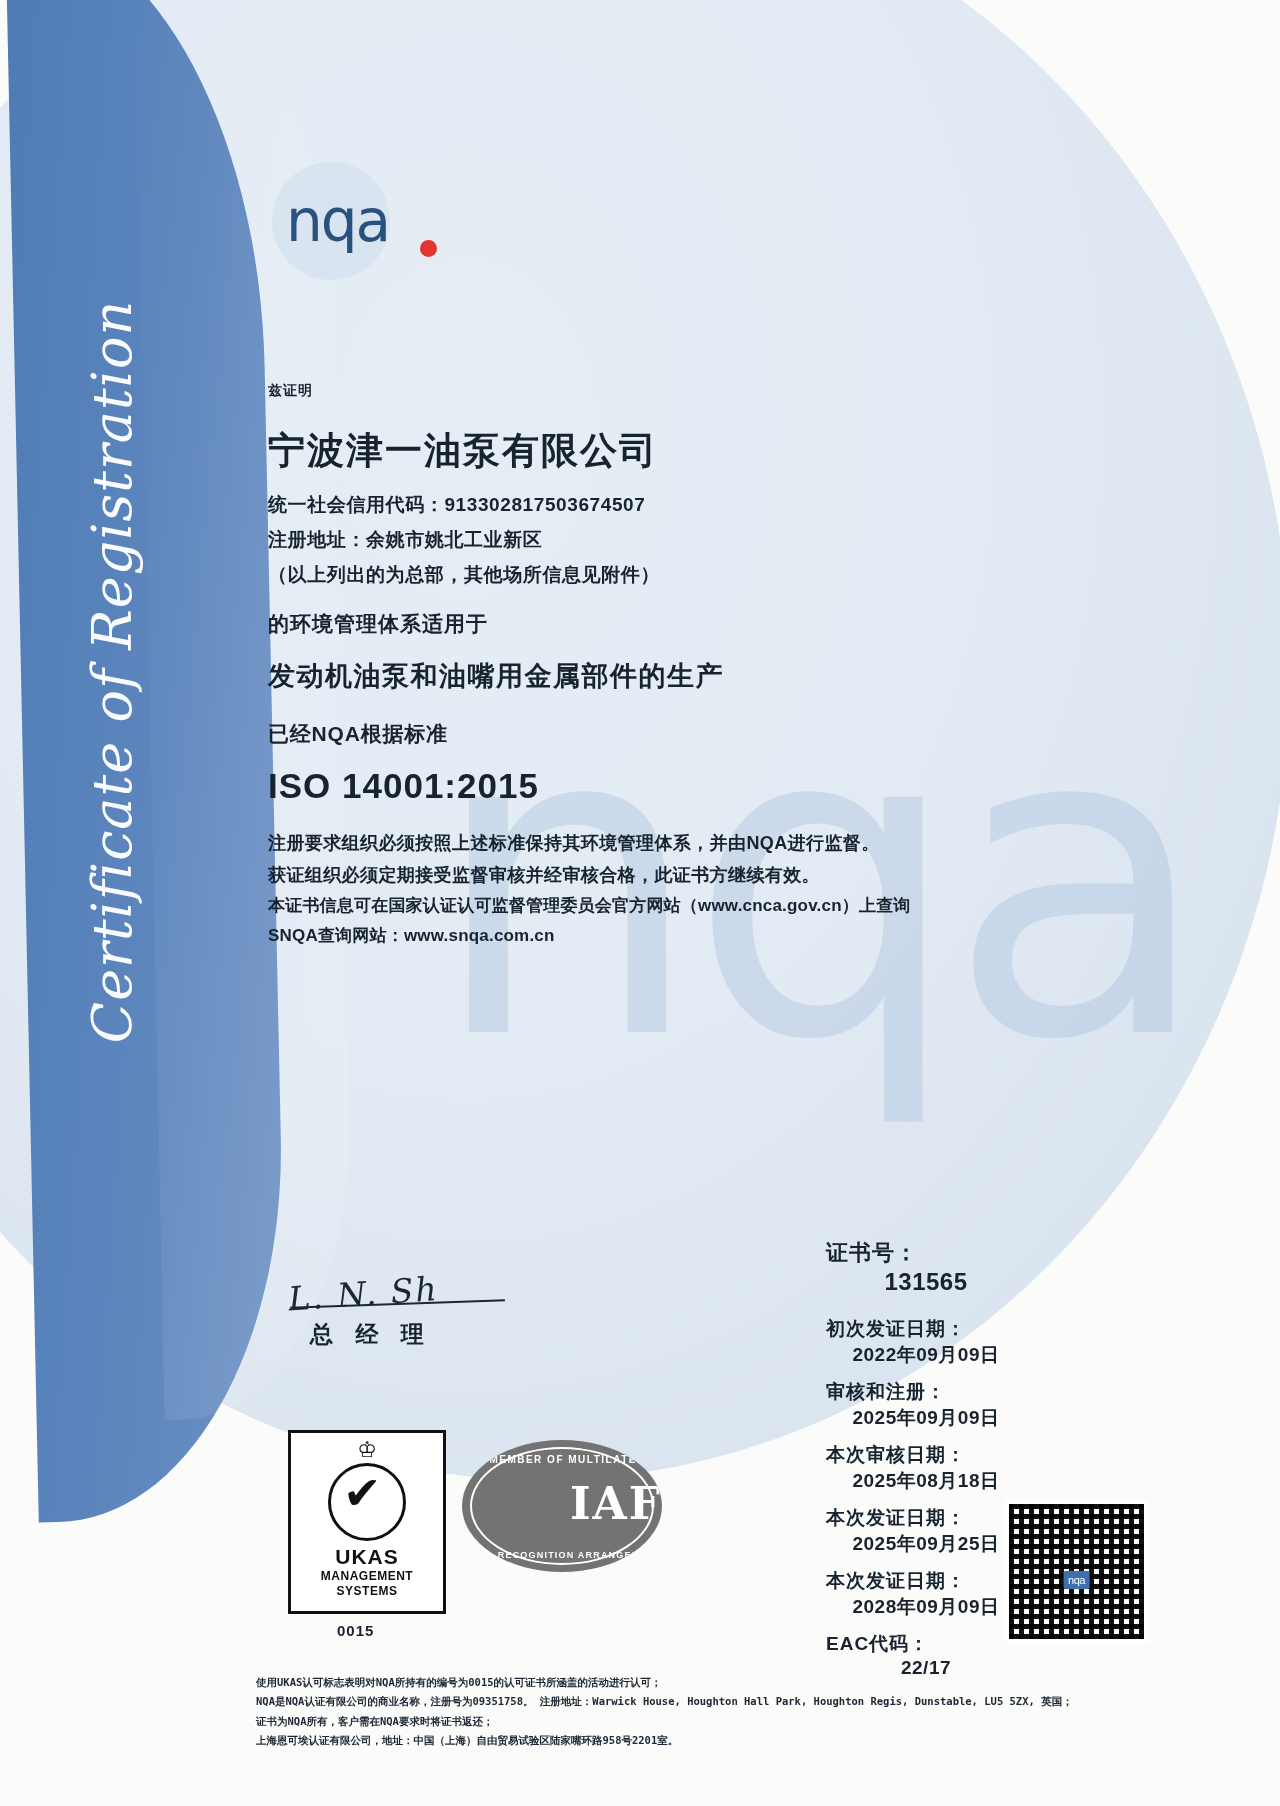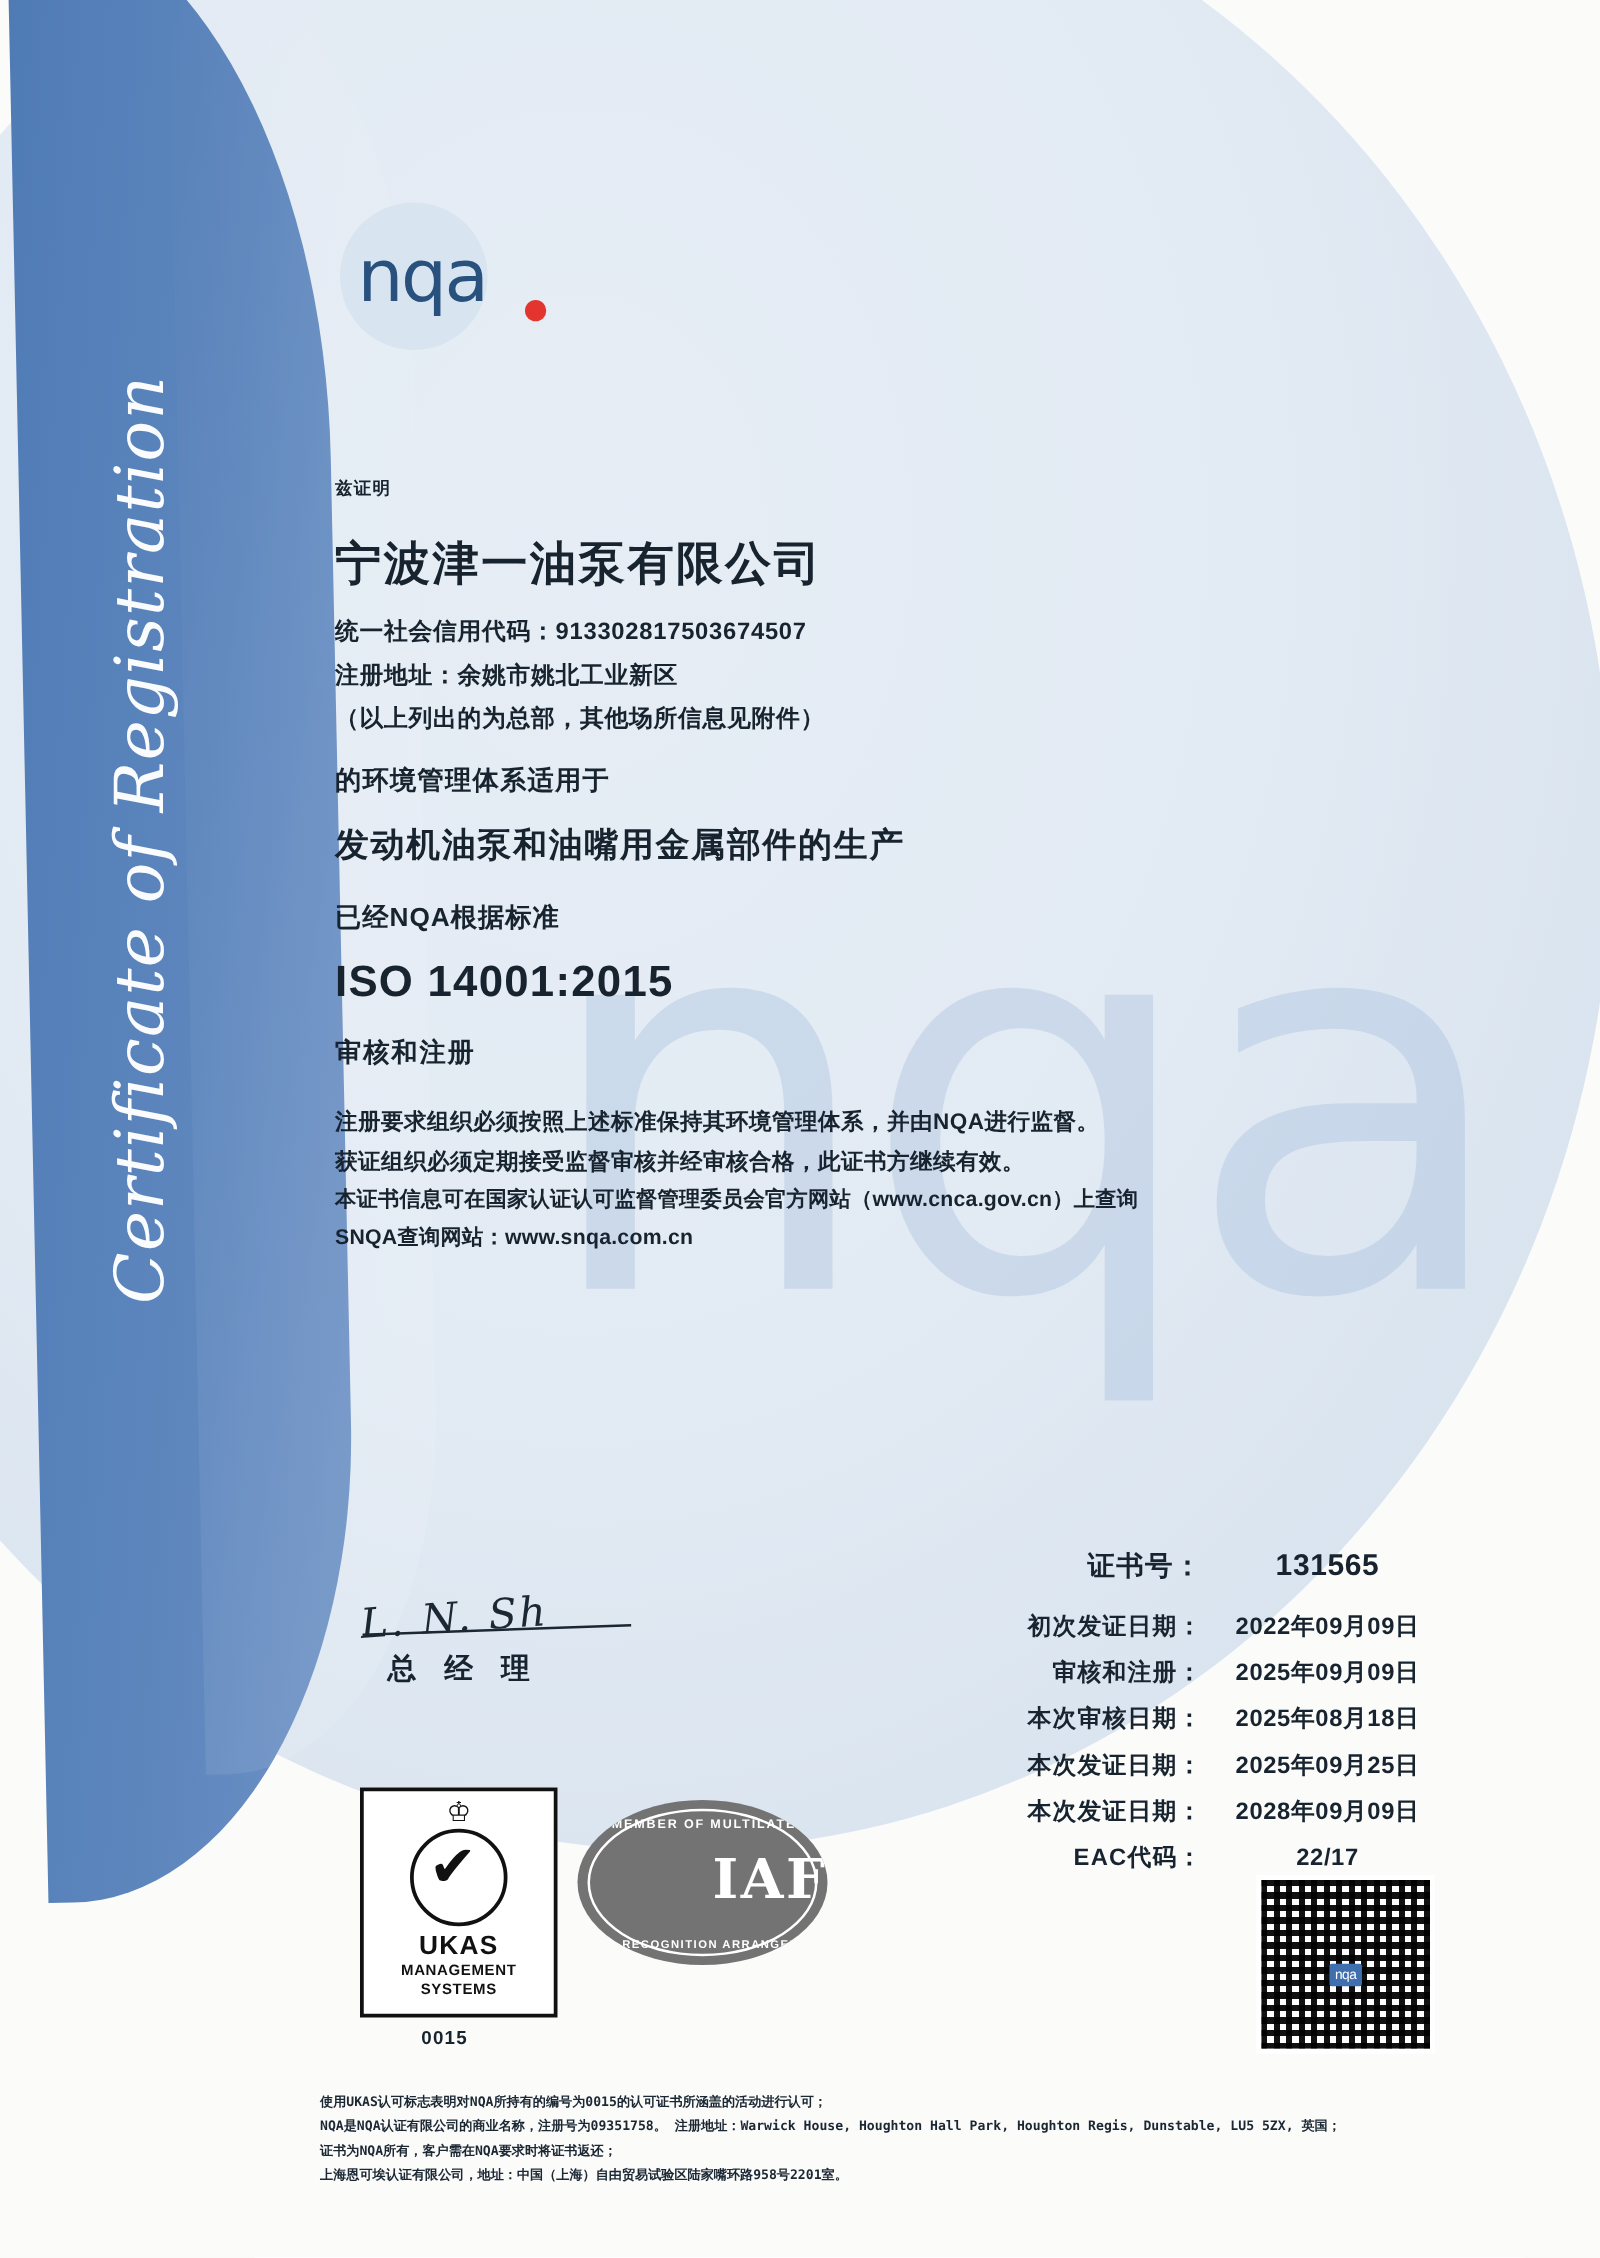--- a/index.html
+++ b/index.html
@@ -233,20 +233,21 @@
     top: 1238px;
     width: 320px;
     text-align: left;
   }
   .detail-row {
     display: flex;
     justify-content: flex-end;
     align-items: baseline;
     margin-bottom: 11px;
     white-space: nowrap;
+    flex-direction: column;
   }
   .detail-row.big {
     margin-bottom: 20px;
   }
   .detail-key {
     font-size: 19px;
     font-weight: 700;
     color: #17232e;
     letter-spacing: 1px;
     text-align: right;
@@ -435,21 +436,20 @@
   <div class="content">
     <div class="line-label">兹证明</div>
     <div class="company">宁波津一油泵有限公司</div>
     <div class="meta-line">统一社会信用代码：913302817503674507</div>
     <div class="meta-line">注册地址：余姚市姚北工业新区</div>
     <div class="meta-line normal">（以上列出的为总部，其他场所信息见附件）</div>
     <div class="sub-label">的环境管理体系适用于</div>
     <div class="scope">发动机油泵和油嘴用金属部件的生产</div>
     <div class="std-intro">已经NQA根据标准</div>
     <div class="standard">ISO 14001:2015</div>
-    <div class="audit">审核和注册</div>
     <div class="note">注册要求组织必须按照上述标准保持其环境管理体系，并由NQA进行监督。</div>
     <div class="note">获证组织必须定期接受监督审核并经审核合格，此证书方继续有效。</div>
     <div class="note-mono">本证书信息可在国家认证认可监督管理委员会官方网站（www.cnca.gov.cn）上查询</div>
     <div class="note-mono">SNQA查询网站：www.snqa.com.cn</div>
   </div>
 
   <div class="signature-block">
     <div class="sig-mark">L. N. Sh</div>
     <div class="sig-rule"></div>
     <div class="sig-title">总 经 理</div>

